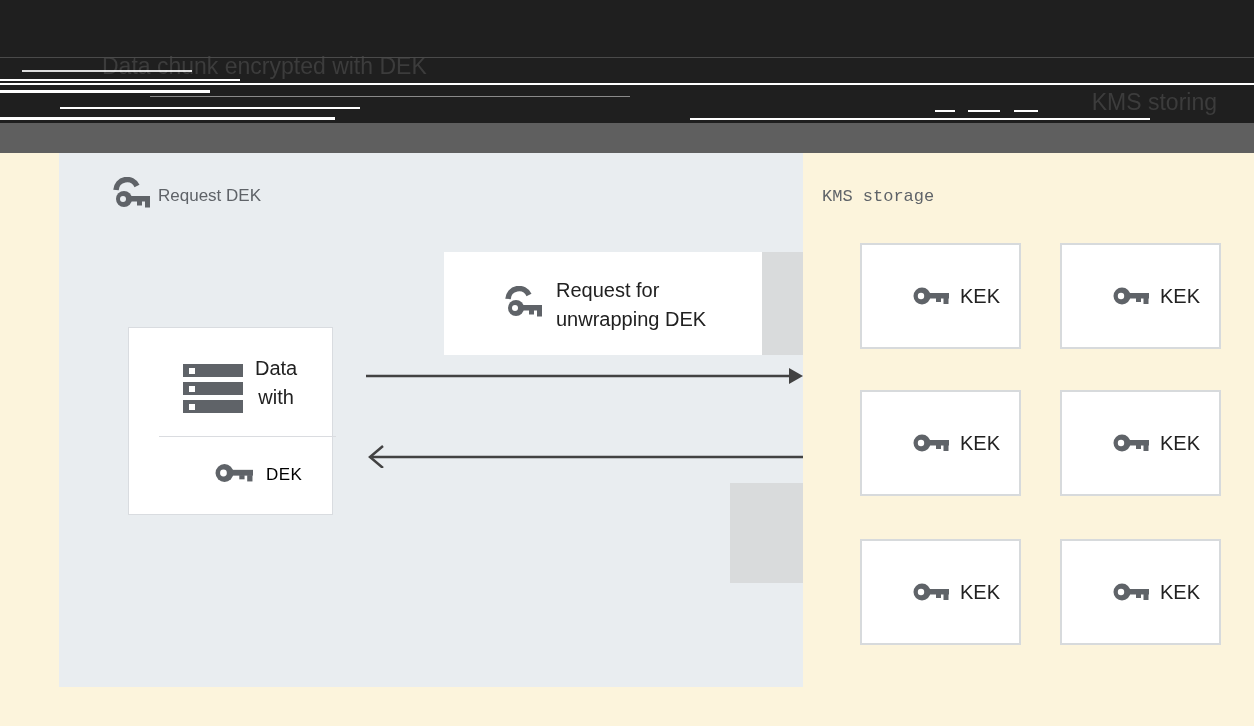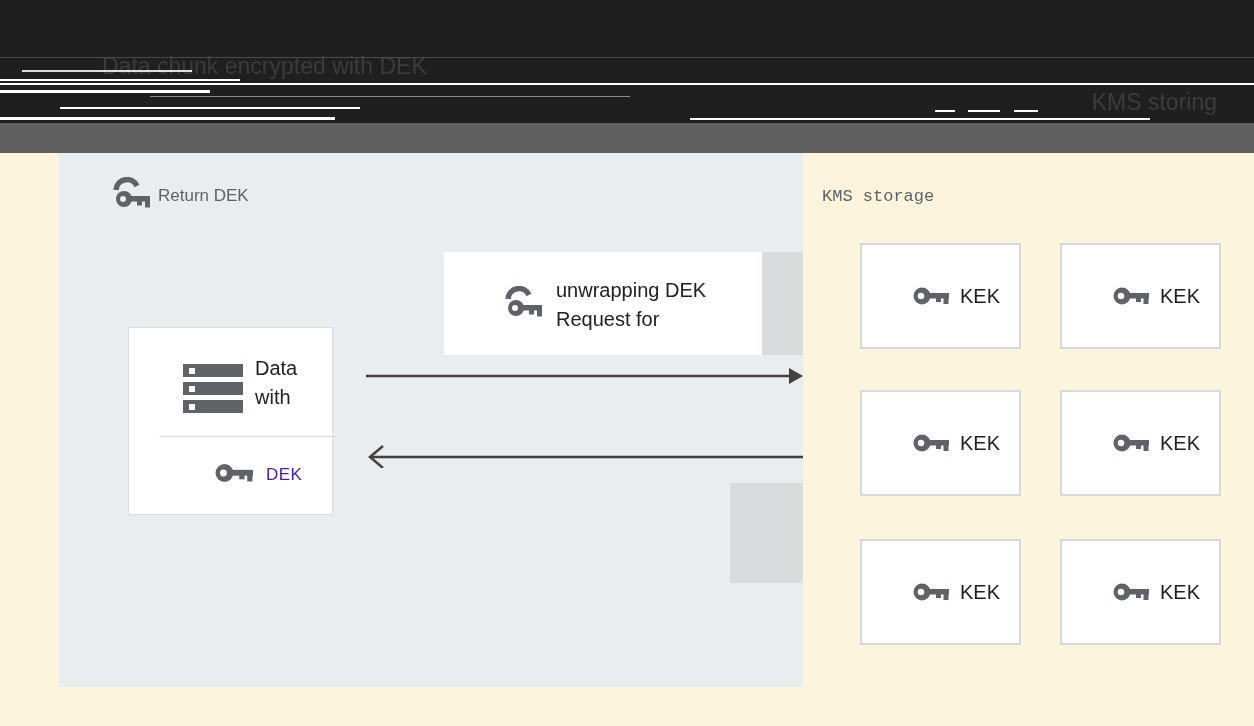--- a/index.html
+++ b/index.html
@@ -15,27 +15,27 @@
   .hdr-gray{left:0;top:123px;width:1254px;height:30px;background:#5f5f5f;}
   .caption{color:#3c3c3c;font-size:23px;line-height:31px;font-weight:400;}
   .caption-left{left:70px;top:51px;}
   .caption-right{left:855px;top:51px;width:330px;text-align:right;margin-top:36px;}
   .streak{position:absolute;background:#ffffff;}
   
   .panel-wrapped{left:59px;top:153px;width:712px;height:534px;background:#e9edf0;}
   .panel-label{font-size:17px;color:#5f6368;}
   
   .wbox{background:#ffffff;}
-  .bordered{border:2px solid #d9dce0;box-sizing:border-box;}
+  .bordered{border:2px solid #d9dce0;box-sizing:border-box;text-align:center;}
   .box-title{font-size:20px;line-height:29px;color:#212121;}
   .strip{background:#d9dbdc;}
   .kek-box{width:161px;height:106px;display:flex;align-items:center;justify-content:center;gap:11px;
            background:#fff;border:2px solid #d7dadc;box-sizing:border-box;margin-left:48px;}
   .kek-label{font-size:20px;color:#212121;}
-  .dek-label{font-size:17px;color:#4c1d95;letter-spacing:0.5px;}
+  .dek-label{font-size:17px;color:#000000;letter-spacing:0.5px;}
   .divider{background:#dadce0;height:1px;}
   svg{display:block;}
 </style>
 </head>
 <body>
 
 <div id="screen">
 
   <div class="abs hdr-black">
     <div class="abs caption caption-left">
@@ -67,21 +67,21 @@
   <div class="abs" style="left:80px;top:177px;width:40px;height:34px;">
     <svg width="40" height="34" viewBox="0 0 40 34">
       <path d="M4 13 A 11 11 0 0 1 25 9" fill="none" stroke="#5f6368" stroke-width="5.5"></path>
       <circle cx="12" cy="22" r="8" fill="#5f6368"></circle>
       <circle cx="11" cy="22" r="3" fill="#e9edf0"></circle>
       <rect x="18" y="19" width="20" height="5.5" fill="#5f6368"></rect>
       <rect x="33" y="24" width="5" height="6.5" fill="#5f6368"></rect>
       <rect x="25" y="24" width="5" height="4.5" fill="#5f6368"></rect>
     </svg>
   </div>
-  <div class="abs panel-label" style="left:126px;top:186px;">Return DEK</div>
+  <div class="abs panel-label" style="left:126px;top:186px;">Request DEK</div>
 
   <div class="abs panel-label" style="left:790px;top:187px;font-family:Liberation Mono, monospace;">KMS storage</div>
 
   <div class="abs wbox bordered" style="left:128px;top:327px;width:205px;height:188px;border-width:1px;">
     <div class="abs" style="left:22px;top:36px;">
       <svg width="62" height="50" viewBox="0 0 62 50">
         <rect x="0" y="0" width="60" height="13" fill="#5f6368"></rect>
         <rect x="0" y="18" width="60" height="13" fill="#5f6368"></rect>
         <rect x="0" y="36" width="60" height="13" fill="#5f6368"></rect>
         <rect x="6" y="4" width="6" height="6" fill="#ffffff"></rect>
@@ -112,22 +112,22 @@
       <svg width="40" height="34" viewBox="0 0 40 34">
         <path d="M4 13 A 11 11 0 0 1 25 9" fill="none" stroke="#5f6368" stroke-width="5.5"></path>
         <circle cx="12" cy="22" r="8" fill="#5f6368"></circle>
         <circle cx="11" cy="22" r="3" fill="#ffffff"></circle>
         <rect x="18" y="19" width="20" height="5.5" fill="#5f6368"></rect>
         <rect x="33" y="24" width="5" height="6.5" fill="#5f6368"></rect>
         <rect x="25" y="24" width="5" height="4.5" fill="#5f6368"></rect>
       </svg>
     </div>
     <div class="abs box-title" style="left:80px;top:24px;">
+      <div>Request for</div>
       <div>unwrapping DEK</div>
-      <div>Request for</div>
     </div>
   </div>
 
   <div class="abs strip" style="left:730px;top:483px;width:41px;height:100px;"></div>
 
   <div class="abs" style="left:334px;top:366px;width:437px;height:102px;">
     <svg width="437" height="102" viewBox="0 0 437 102">
       <g>
         <line x1="0" y1="10" x2="425" y2="10" stroke="#424242" stroke-width="2.5"></line>
         <polygon points="423,2 437,10 423,18" fill="#424242"></polygon>

